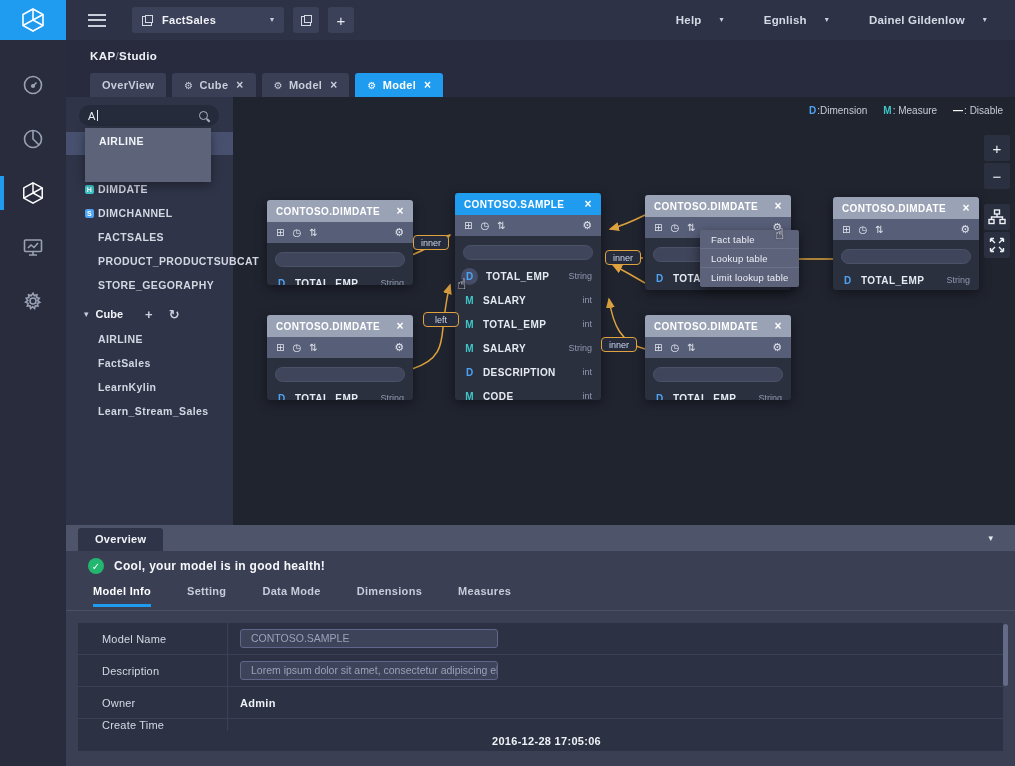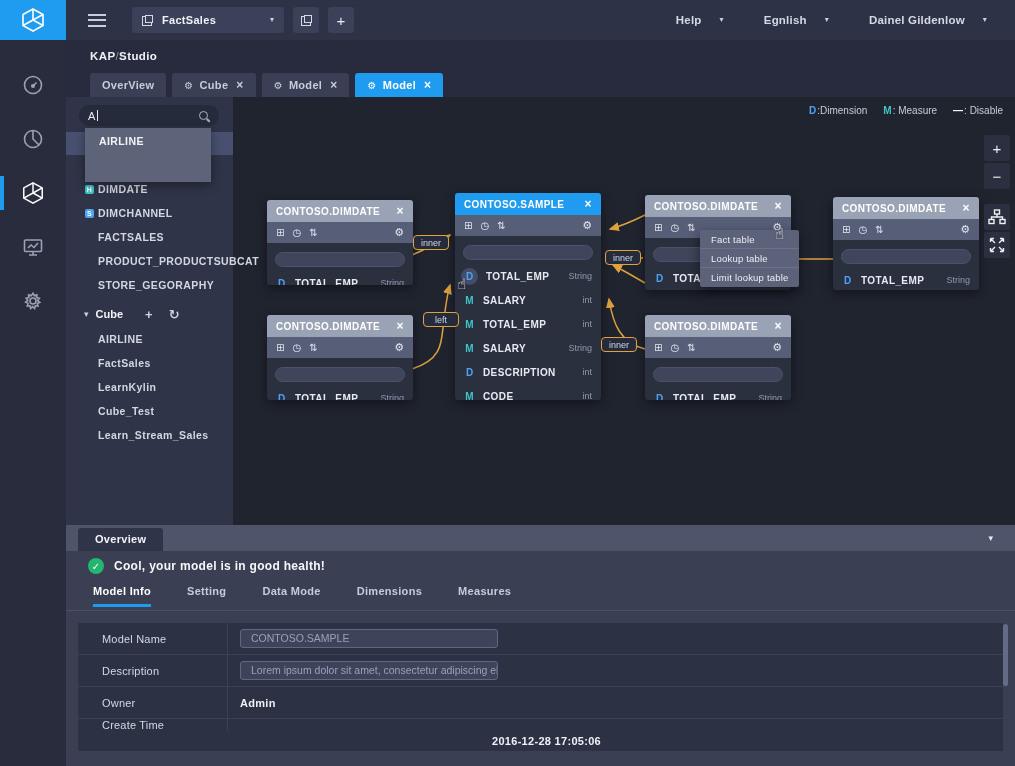--- a/index.html
+++ b/index.html
@@ -256,23 +256,20 @@
     <div class="titem">
         <span>AIRLINE</span>
       </div>
     <div class="titem">
         <span>FactSales</span>
       </div>
     <div class="titem">
         <span>LearnKylin</span>
       </div>
     <div class="titem">
-        <span>Cube_Test</span>
-      </div>
-    <div class="titem">
         <span>Learn_Stream_Sales</span>
       </div>
   </div>
 </div>
 
 <div class="canvas">
   <div class="legend">
     <span class="lg">
         <span class="lg-d">D</span>
         <span>:Dimension</span>

